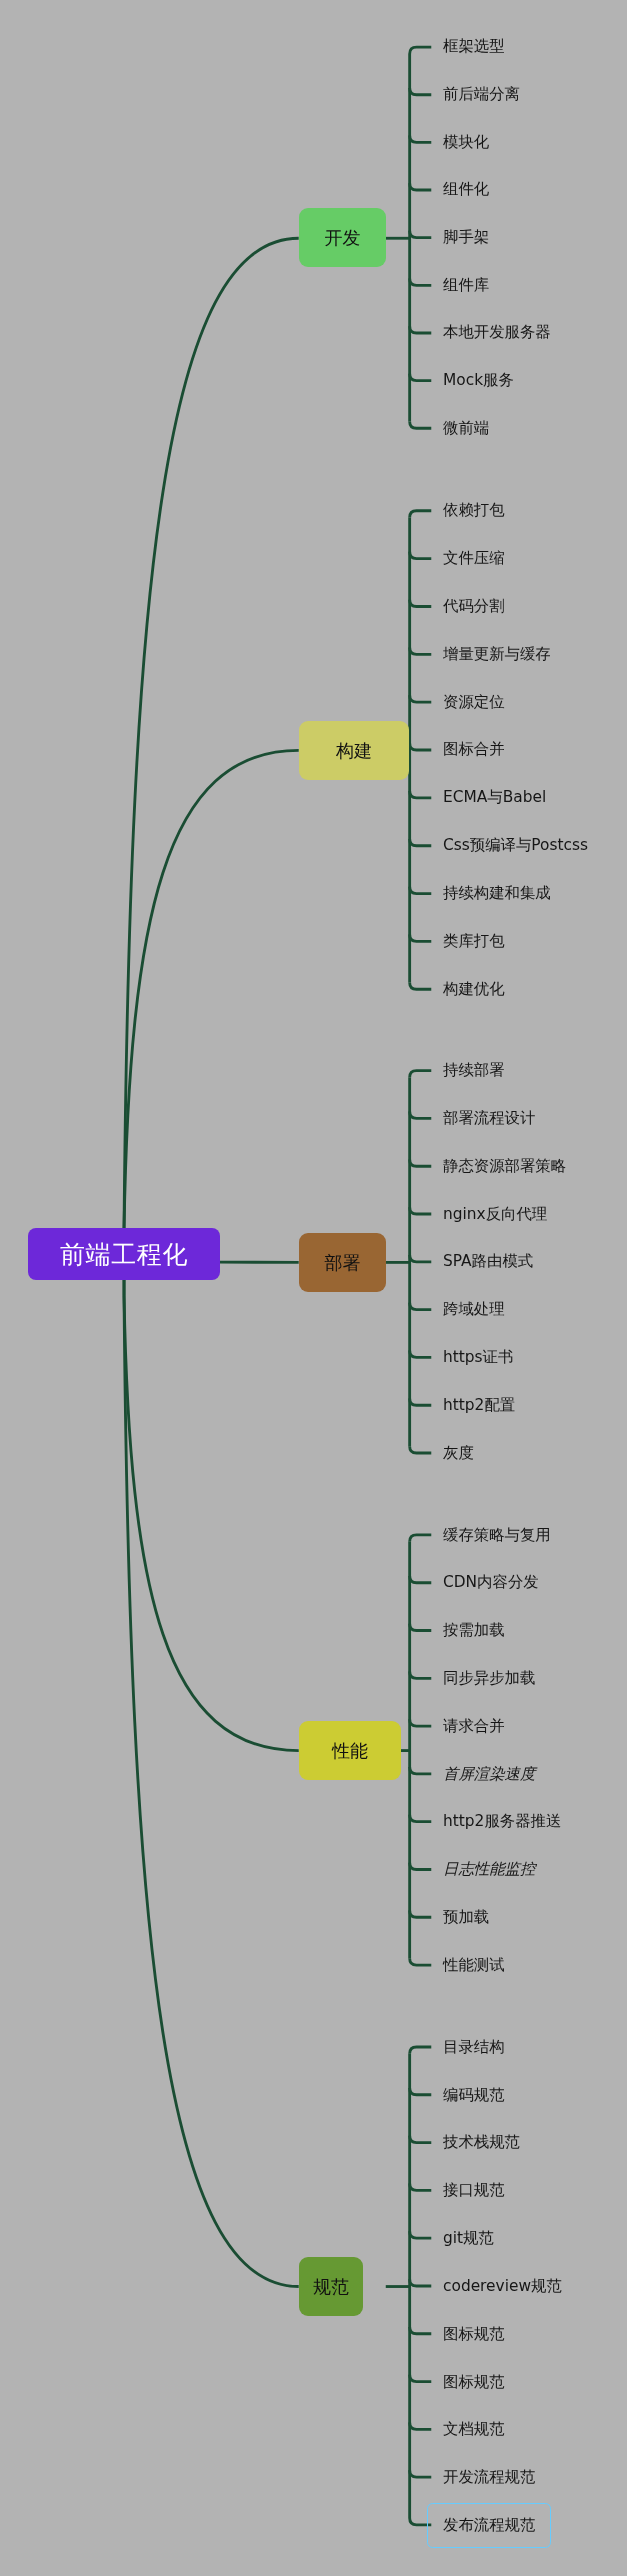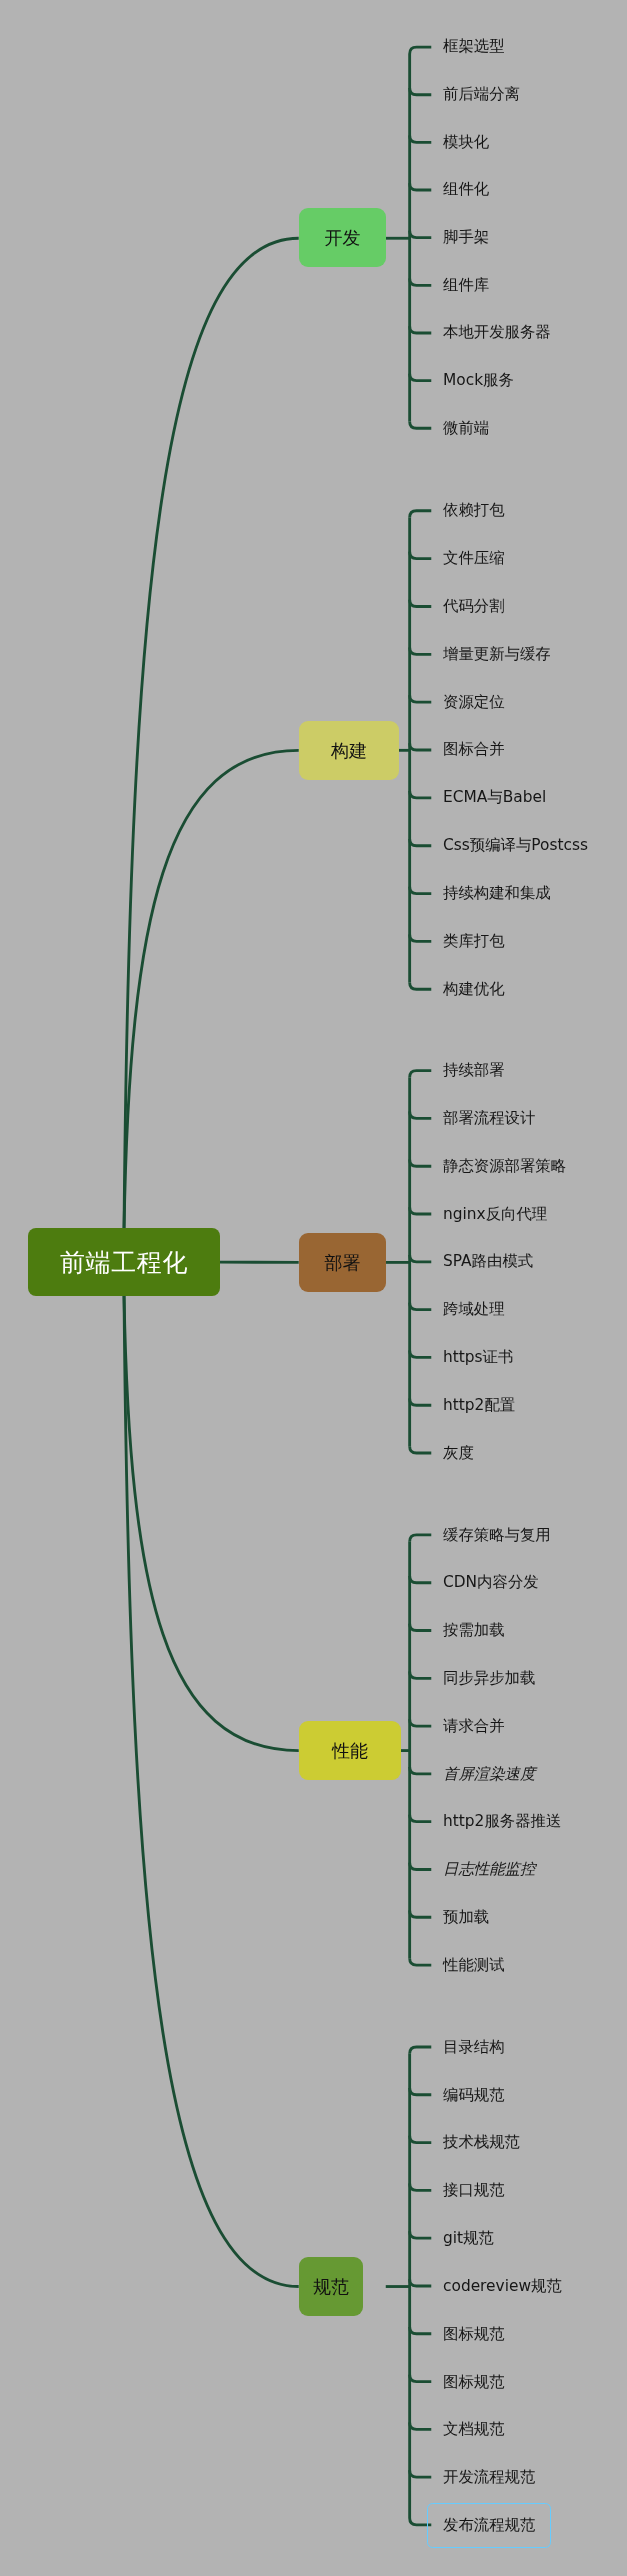--- a/index.html
+++ b/index.html
@@ -109,38 +109,38 @@
       <path d="M 720 3837 Q 720 3849 732 3849 L 758 3849" fill="none" stroke="#1a4d33" stroke-width="5" stroke-linecap="butt"></path>
       <path d="M 720 3921 Q 720 3933 732 3933 L 758 3933" fill="none" stroke="#1a4d33" stroke-width="5" stroke-linecap="butt"></path>
       <path d="M 720 4005 Q 720 4017 732 4017 L 758 4017" fill="none" stroke="#1a4d33" stroke-width="5" stroke-linecap="butt"></path>
       <path d="M 720 4089 Q 720 4101 732 4101 L 758 4101" fill="none" stroke="#1a4d33" stroke-width="5" stroke-linecap="butt"></path>
       <path d="M 720 4173 Q 720 4185 732 4185 L 758 4185" fill="none" stroke="#1a4d33" stroke-width="5" stroke-linecap="butt"></path>
       <path d="M 720 4257 Q 720 4269 732 4269 L 758 4269" fill="none" stroke="#1a4d33" stroke-width="5" stroke-linecap="butt"></path>
       <path d="M 720 4341 Q 720 4353 732 4353 L 758 4353" fill="none" stroke="#1a4d33" stroke-width="5" stroke-linecap="butt"></path>
       <path d="M 720 4425 Q 720 4437 732 4437 L 758 4437" fill="none" stroke="#1a4d33" stroke-width="5" stroke-linecap="butt"></path>
     </svg>
 
-  <div id="root-node" class="root-node" style="left: 28px; top: 1228px; width: 192px; height: 68px; background: #4d7c0f;">
+  <div id="root-node" class="root-node" style="left: 28px; top: 1228px; width: 192px; height: 52px; background: #6d28d9;">
     <span>前端工程化</span>
   </div>
 
   <div id="branches">
       <div class="branch-node" style="left: 299px; top: 208px; width: 87px; height: 59px; background: rgb(102, 204, 102);">
         <span>开发</span>
       </div>
       <div class="leaf" style="left: 443px; top: 35px;">框架选型</div>
       <div class="leaf" style="left: 443px; top: 83px;">前后端分离</div>
       <div class="leaf" style="left: 443px; top: 131px;">模块化</div>
       <div class="leaf" style="left: 443px; top: 178px;">组件化</div>
       <div class="leaf" style="left: 443px; top: 226px;">脚手架</div>
       <div class="leaf" style="left: 443px; top: 274px;">组件库</div>
       <div class="leaf" style="left: 443px; top: 321px;">本地开发服务器</div>
       <div class="leaf" style="left: 443px; top: 369px;">Mock服务</div>
       <div class="leaf" style="left: 443px; top: 417px;">微前端</div>
-      <div class="branch-node" style="left: 299px; top: 721px; width: 100px; height: 59px; background: rgb(204, 204, 102);">
+      <div class="branch-node" style="left: 299px; top: 721px; width: 110px; height: 59px; background: rgb(204, 204, 102);">
         <span>构建</span>
       </div>
       <div class="leaf" style="left: 443px; top: 499px;">依赖打包</div>
       <div class="leaf" style="left: 443px; top: 547px;">文件压缩</div>
       <div class="leaf" style="left: 443px; top: 595px;">代码分割</div>
       <div class="leaf" style="left: 443px; top: 643px;">增量更新与缓存</div>
       <div class="leaf" style="left: 443px; top: 691px;">资源定位</div>
       <div class="leaf" style="left: 443px; top: 738px;">图标合并</div>
       <div class="leaf" style="left: 443px; top: 786px;">ECMA与Babel</div>
       <div class="leaf" style="left: 443px; top: 834px;">Css预编译与Postcss</div>

